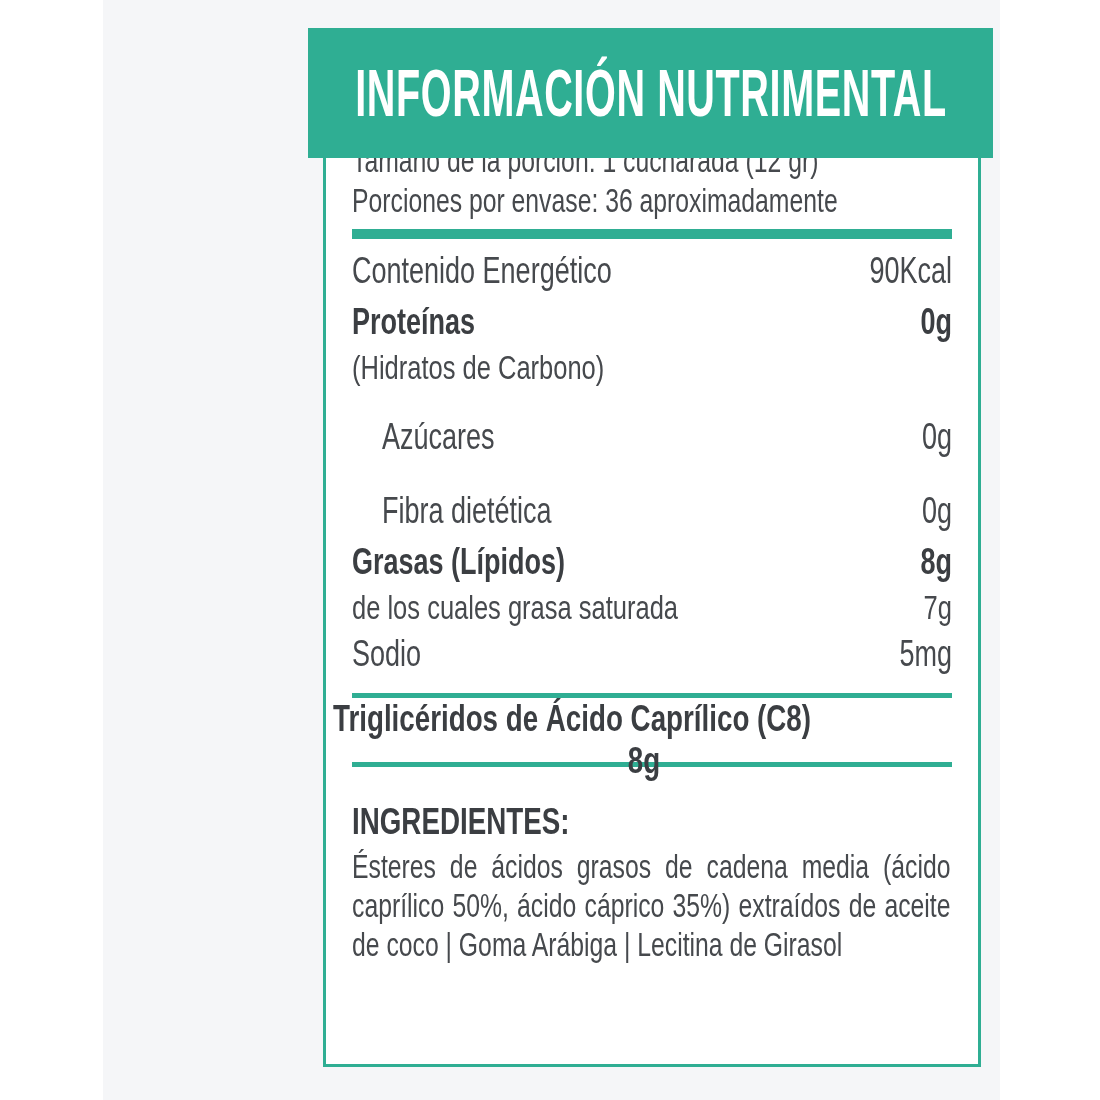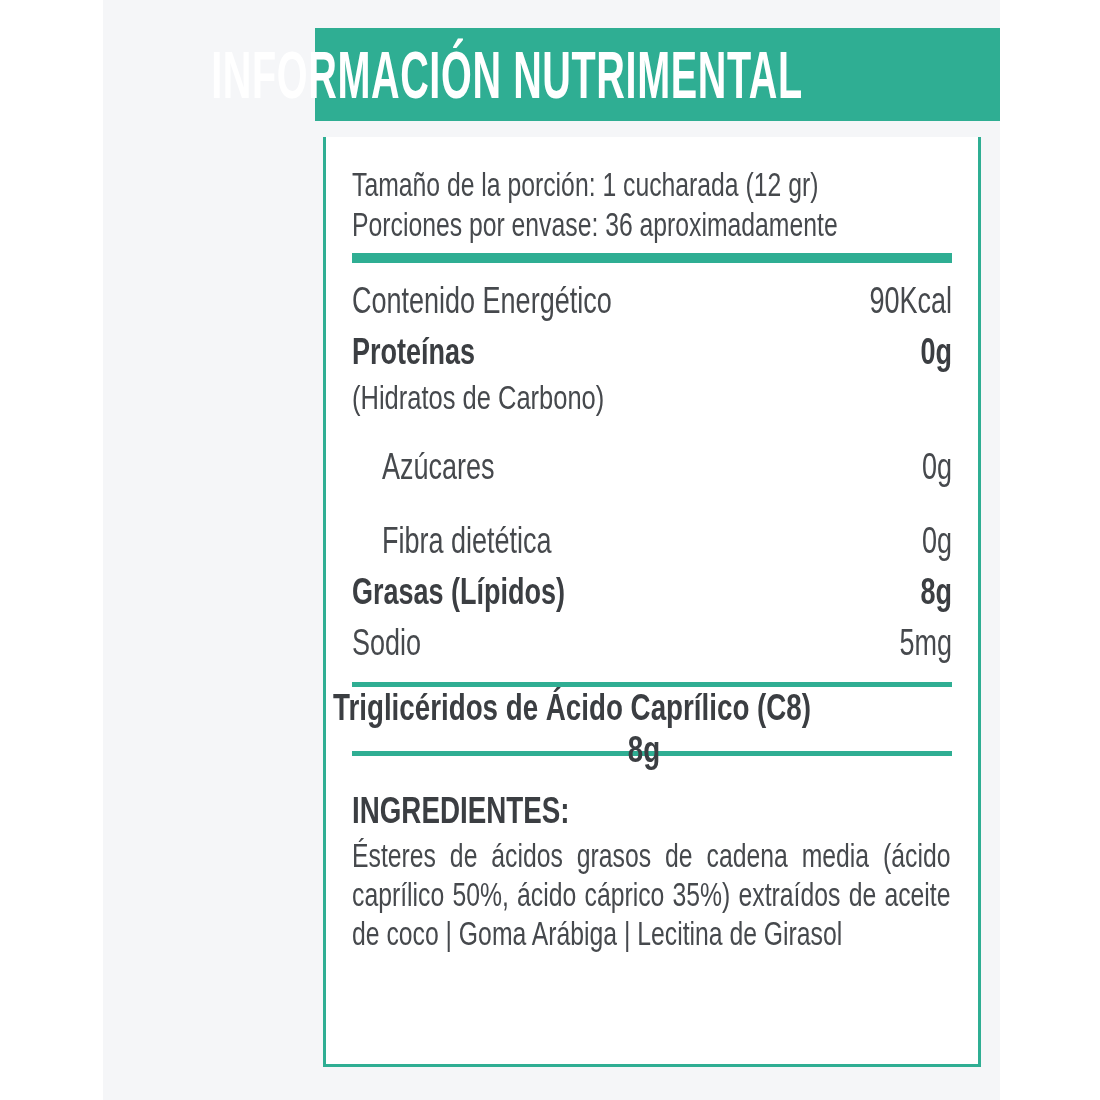--- a/index.html
+++ b/index.html
@@ -8,39 +8,39 @@
     --text-bold: #3B3E42;
     --card-bg: #F5F6F8;
     --banner-text: #FFFFFF;
   }
   * { margin:0; padding:0; box-sizing:border-box; }
   html,body { width:1100px; height:1100px; background:#fff; overflow:hidden;
     font-family:"Liberation Sans", sans-serif; }
   .page { position:relative; width:1100px; height:1100px; background:#fff; }
   .card { position:absolute; left:103px; top:0; width:897px; height:1100px;
     background:var(--card-bg); }
-  .banner { position:absolute; left:212px; top:28px; width:685px; height:93px;
-    background:var(--accent); display:flex; align-items:center; justify-content:flex-end;
+  .banner { position:absolute; left:205px; top:28px; width:685px; height:130px;
+    background:var(--accent); display:flex; align-items:center; justify-content:center;
     z-index:2; }
   .banner-title { color:var(--banner-text); font-weight:700; font-size:66px;
     white-space:nowrap; transform:scaleX(0.60); transform-origin:50% 50%;
     letter-spacing:1px; }
   .box { position:absolute; left:220px; top:137px; width:658px; height:930px;
     background:#fff; border:3px solid var(--accent); border-top:none; padding:0 26px;
     z-index:1; }
   .cxl { display:inline-block; transform:scaleX(0.75); transform-origin:0 50%;
     white-space:nowrap; }
   .cxr { display:inline-block; transform:scaleX(0.75); transform-origin:100% 50%;
     white-space:nowrap; }
-  .serving { margin-top:28px; font-size:33px; line-height:40px; color:var(--text);text-decoration:underline; }
+  .serving { margin-top:4px; font-size:33px; line-height:40px; color:var(--text);text-decoration:underline; }
   .rule { height:5px; background:var(--accent); }
   .rule-1 { margin-top:8px; }
   .hdr-row { display:flex; justify-content:space-between; align-items:center;
     height:62px; font-weight:700; font-size:37px; color:var(--text-bold); }
-  .rows { padding-top:12px;text-align:center; }
+  .rows { padding-top:6px;text-align:center; }
   .row { display:flex; justify-content:space-between; align-items:center;
     font-size:36px; line-height:51px; height:51px; color:var(--text); }
   .row.bold { font-weight:700; color:var(--text-bold); }
   .row.sub { font-size:34px; line-height:41px; height:41px; }
   .row.indent { padding-left:30px;margin-top:23px; }
   .rule-3 { margin-top:14px; }
   .trig-row { display:flex; justify-content:space-between; align-items:center;
     height:64px; font-weight:700; font-size:37px; color:var(--text-bold);flex-direction:column; }
   .trig-row .cxr { margin-right:26px; }
   .ing-head { margin-top:32px; font-weight:700; font-size:37px; line-height:46px;
@@ -93,20 +93,24 @@
           <span class="cxr">0g</span>
         </div>
         <div class="row indent">
           <span class="cxl">Fibra dietética</span>
           <span class="cxr">0g</span>
         </div>
         <div class="row bold">
           <span class="cxl">Grasas (Lípidos)</span>
           <span class="cxr">8g</span>
         </div>
+        <div class="row sub">
+          <span class="cxl">de los cuales grasa saturada</span>
+          <span class="cxr">7g</span>
+        </div>
         <div class="row">
           <span class="cxl">Sodio</span>
           <span class="cxr">5mg</span>
         </div>
       </div>
 
       <div class="rule rule-3"></div>
 
       <div class="trig-row">
         <span class="cxl">Triglicéridos de Ácido Caprílico (C8)</span>

